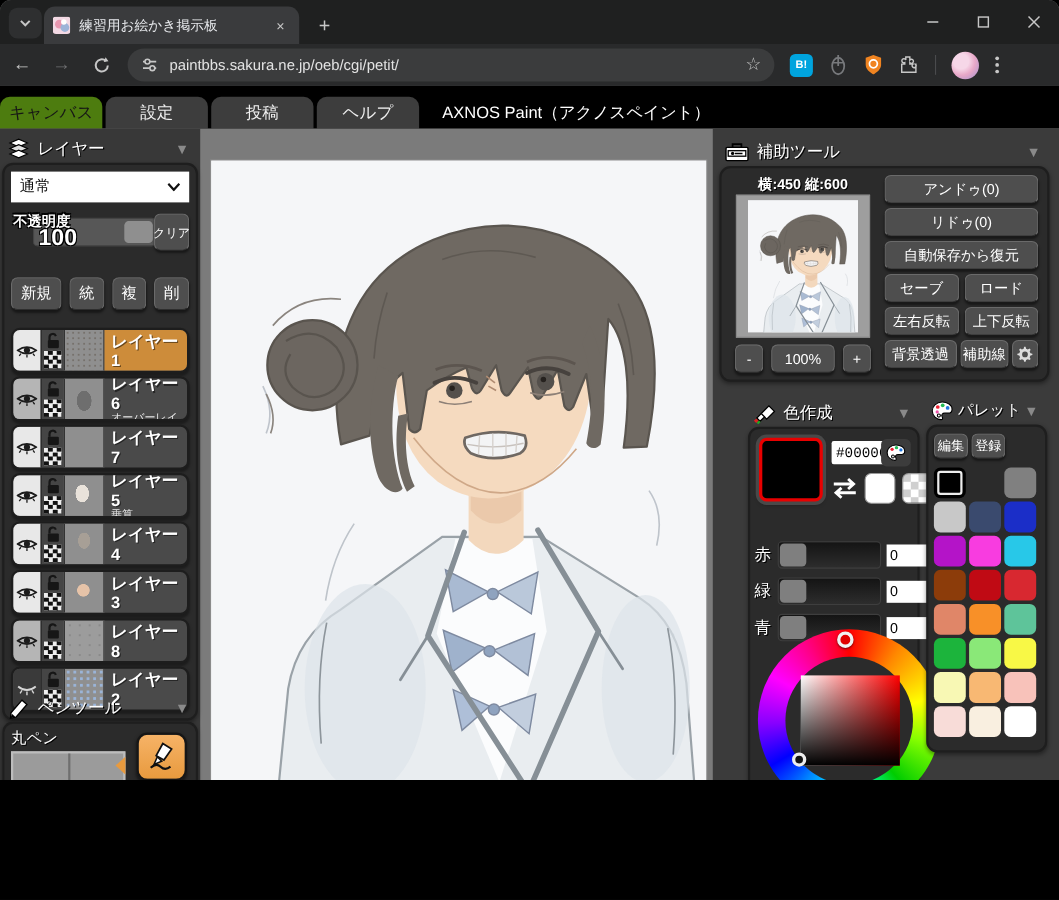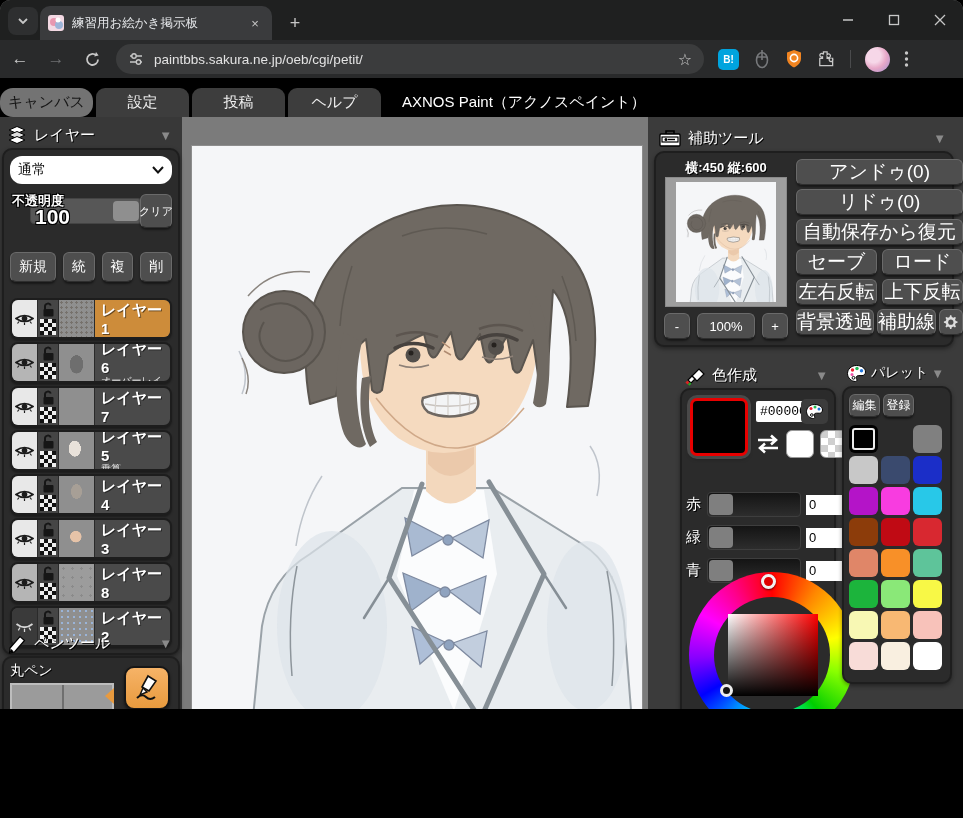--- a/index.html
+++ b/index.html
@@ -26,21 +26,21 @@
   .star { color:#c7c7c7; font-size:16px; }
   .extarea { display:flex; align-items:center; margin-left:14px; gap:14px; }
   .ext-hatena { width:21px; height:21px; border-radius:5px; background:#00a4de; color:#fff; font-size:10px; font-weight:bold; display:flex; align-items:center; justify-content:center; }
   .extdivider { width:1px; height:18px; background:#4a4b4d; }
   .avatar { width:25px; height:25px; border-radius:50%; background:radial-gradient(circle at 35% 35%, #f6d7e8 0 30%, #e8a8c8 55%, #9f8fd0 100%); }
 
   
   .menubar { position:absolute; left:0; top:78px; width:963px; height:39px; background:#000; }
   .mtabs { position:absolute; left:0; bottom:0; height:29px; display:flex; gap:3px; }
   .mtab { width:93px; height:29px; border-radius:9px 9px 0 0; background:#3d3d3d; color:#f0f0f0; font-size:15px; display:flex; align-items:center; justify-content:center; }
-  .mtab.active { background:#737373; color:#161616;border-radius:13px; }
+  .mtab.active { background:#4d7c0f; color:#161616; }
   .apptitle { position:absolute; left:402px; bottom:5px; color:#fff; font-size:15px; }
 
   
   .app { position:absolute; left:0; top:117px; width:963px; height:669px; background:#7b7b7b; }
   .leftcol { position:absolute; left:0; top:0; width:182px; height:669px; background:#383838; }
   .rightcol { position:absolute; left:648px; top:0; width:315px; height:669px; background:#3b3b3b; }
   .bottombar { position:absolute; left:0; top:786px; width:963px; height:32px; background:#242424; border-bottom:3px solid #515151; z-index:9; }
 
   .canvas-wrap { position:absolute; left:192px; top:29px; width:450px; height:602px; background:#f5f6f8; box-shadow:0 0 0 1px #8d8d8d; }
   .canvas-wrap svg { display:block; }
@@ -48,21 +48,21 @@
   
   .phead { display:flex; align-items:center; height:26px; padding:0 4px; }
   .phead .ptitle { color:#fff; font-size:15px; margin-left:6px; text-shadow:1px 1px 0 #000; flex:1; }
   .phead .tri { color:#8a8a8a; font-size:13px; margin-right:4px; }
   .pbox { background:#2b2b2b; border:2px solid #1e1e1e; border-radius:10px; box-shadow:0 2px 4px rgba(0,0,0,.4); }
   .btn { background:#4e4e4e; border:1px solid #6a6a6a; border-bottom-color:#2e2e2e; border-radius:6px; color:#fff; display:flex; align-items:center; justify-content:center; box-shadow:0 2px 2px rgba(0,0,0,.45); white-space:nowrap; }
 
   
   .layers-panel { position:absolute; left:2px; top:5px; width:178px; }
   .layers-panel .pbox { padding:6px; }
-  .blend-select { height:28px; background:#fff; border-radius:12px; display:flex; align-items:center; justify-content:space-between; padding:0 8px; color:#111; font-size:14px; }
+  .blend-select { height:28px; background:#fff; border-radius:0; display:flex; align-items:center; justify-content:space-between; padding:0 8px; color:#111; font-size:14px; }
   .opacity-area { position:relative; height:60px; margin-top:8px; }
   .op-track { position:absolute; left:20px; top:6px; width:112px; height:26px; background:#575757; border-radius:4px; border:1px solid #444; }
   .op-handle { position:absolute; right:2px; top:2px; width:26px; height:20px; background:#8f8f8f; border-radius:4px; }
   .outline-txt { color:#fff; font-weight:bold; text-shadow:-1px -1px 0 #000,1px -1px 0 #000,-1px 1px 0 #000,1px 1px 0 #000; }
   .op-label { position:absolute; left:2px; top:0; font-size:13px; z-index:2; }
   .op-value { position:absolute; left:2px; top:13px; font-size:21px; z-index:2;margin-left:23px; }
   .clear-btn { position:absolute; right:0; top:2px; width:32px; height:34px; font-size:11px; }
   .lbtn-row { display:flex; gap:7px; margin-top:0px; }
   .lbtn-row .btn { height:30px; font-size:14px; }
   .layer-list { margin-top:16px; display:flex; flex-direction:column; gap:3px; }
@@ -102,21 +102,21 @@
   
   .aux-panel { position:absolute; left:6px; top:8px; width:300px; }
   .aux-panel .pbox { padding:6px 8px; height:196px; display:flex; gap:8px; }
   .aux-left { width:132px; display:flex; flex-direction:column; align-items:center; }
   .size-label { color:#fff; font-size:13px; font-weight:bold; text-shadow:1px 1px 0 #000; height:18px; }
   .aux-thumb { width:122px; height:130px; background:#9e9e9e; border:1px solid #8a8a8a; display:flex; align-items:center; justify-content:center; }
   .aux-thumb .inner { width:100px; height:120px; background:#f5f6f8; overflow:hidden; }
   .zoom-row { display:flex; gap:7px; margin-top:6px; width:100%; justify-content:center; }
   .zoom-row .btn { height:26px; font-size:13px; }
   .aux-right { flex:1; display:flex; flex-direction:column; gap:4px; }
-  .aux-right .btn { height:26px; font-size:19px; }
+  .aux-right .btn { height:26px; font-size:13px; }
   .aux-split { display:flex; gap:5px; }
   .aux-split .btn { flex:1; }
   .aux-last { display:flex; gap:3px; }
 
   
   .color-panel { position:absolute; left:6px; top:245px; width:182px;padding-left:26px; }
   .color-panel .pbox { padding:8px; height:352px; position:relative; }
   .cur-swatch { position:absolute; left:8px; top:8px; width:58px; height:58px; background:#000; border:3px solid #e80000; border-radius:7px; box-shadow:0 0 0 3px #494949, 0 2px 4px rgba(0,0,0,.5); }
   .hex-input { position:absolute; left:74px; top:11px; width:66px; height:21px; border:none; background:#fff; font-size:13px; font-family:"Liberation Mono","DejaVu Sans Mono",monospace; padding:0 4px; border-radius:2px; }
   .mini-pal-btn { position:absolute; right:6px; top:9px; width:27px; height:25px; background:#3c3c3c; border-radius:5px; display:flex; align-items:center; justify-content:center; }

